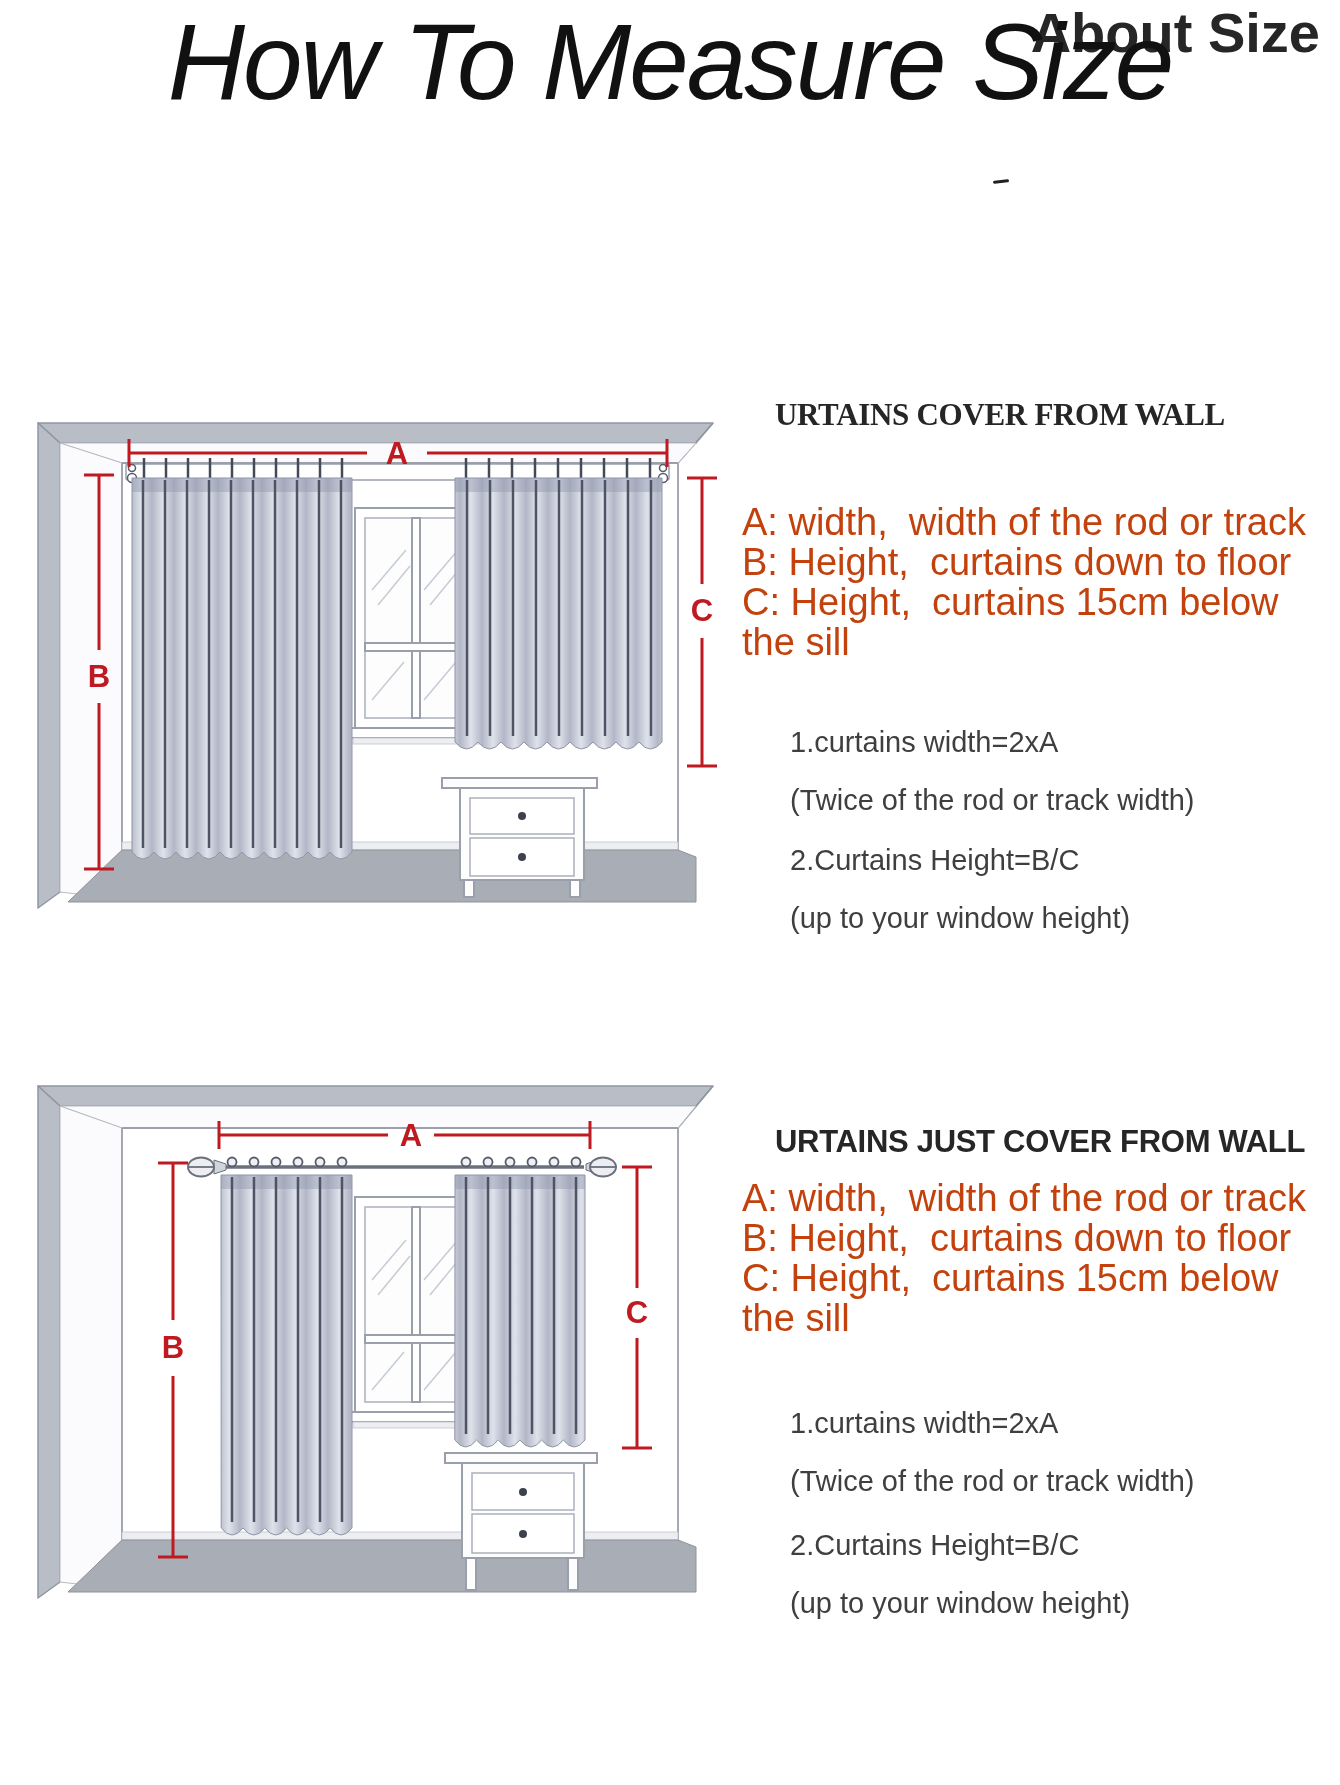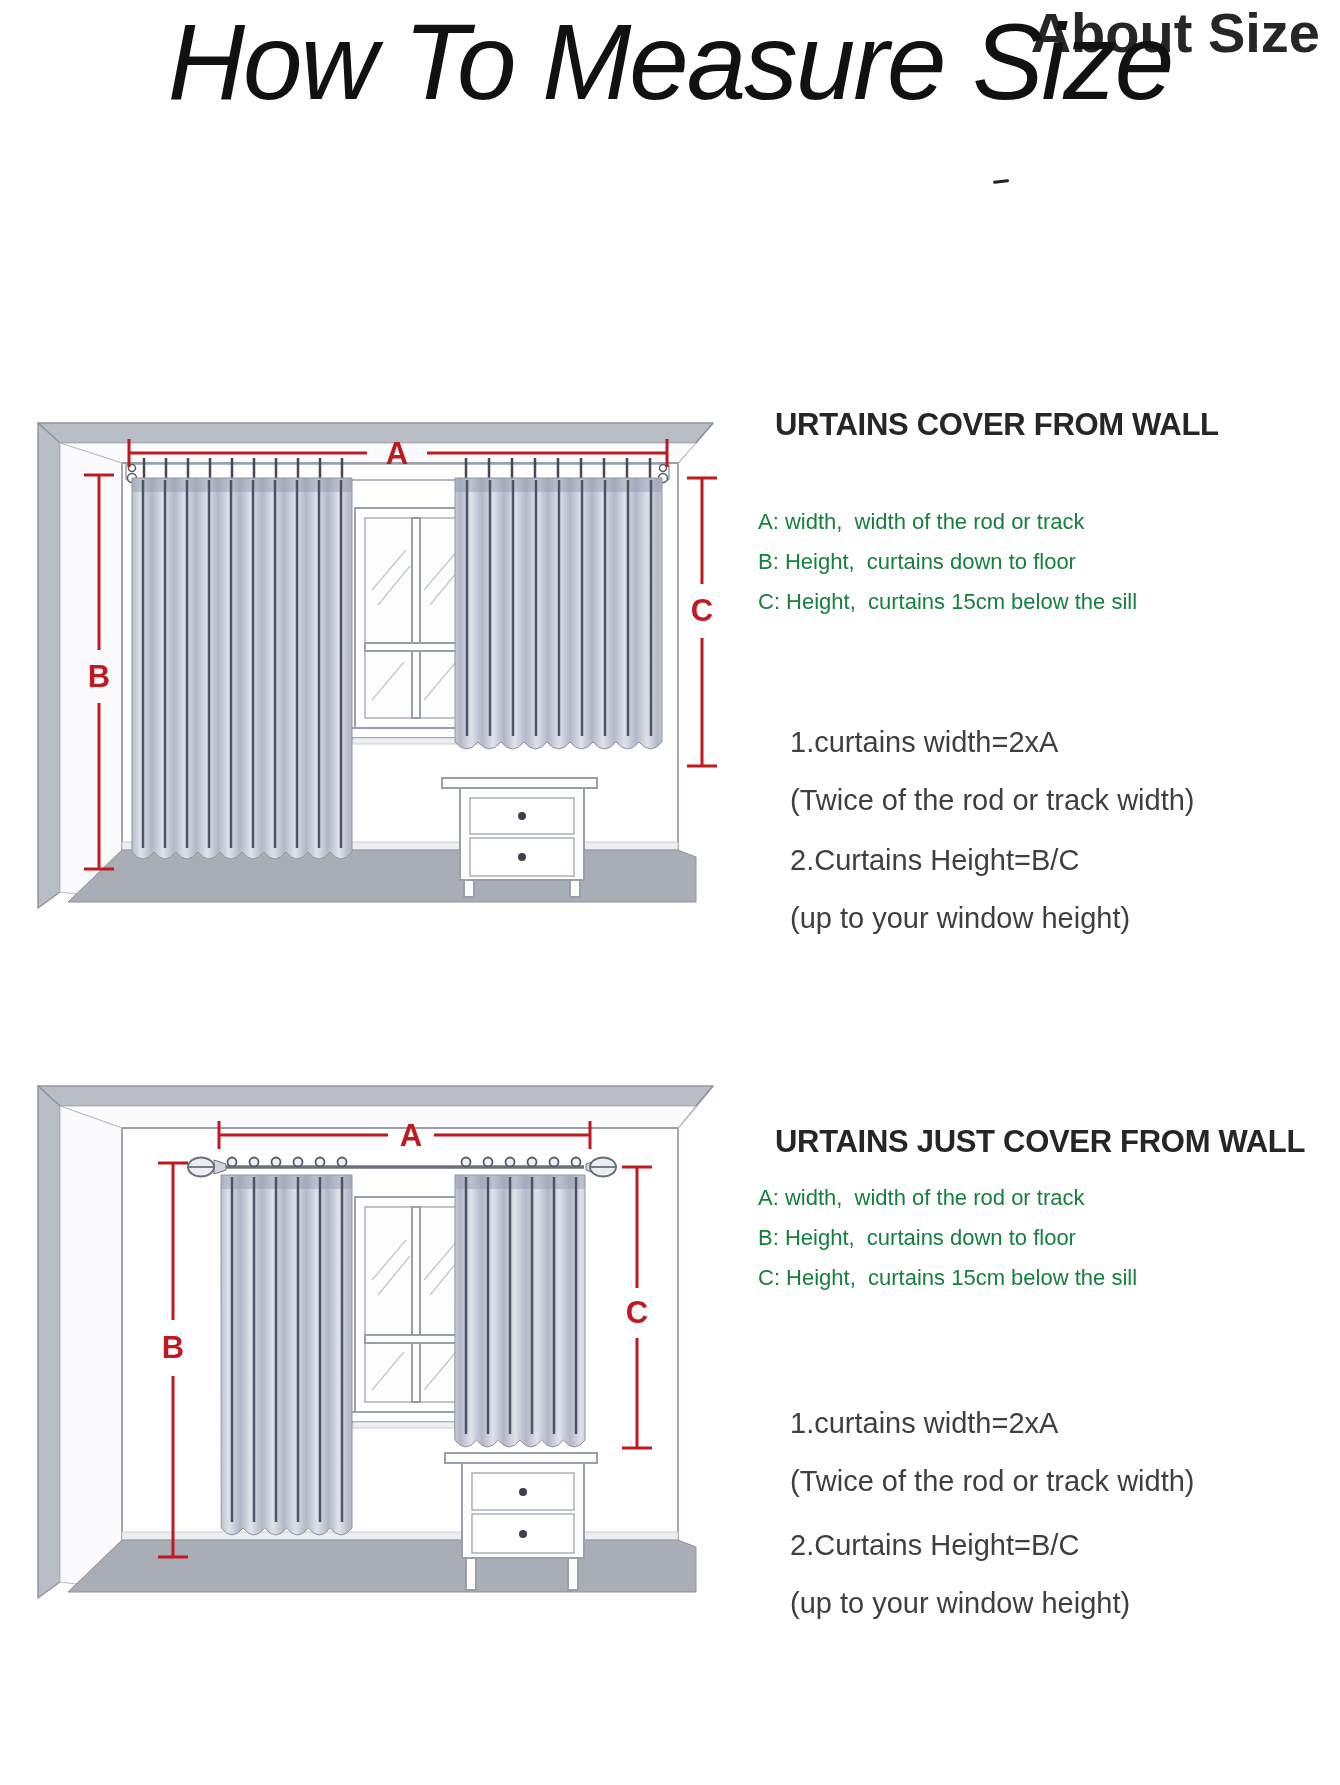--- a/index.html
+++ b/index.html
@@ -38,23 +38,23 @@
   }
   .section-heading{
     left:775px;
     font-size:31px;
     font-weight:bold;
     letter-spacing:-0.3px;
     color:#262626;
     line-height:37px;
   }
   .spec-block{
-    left:758px;
-    font-size:22px;
-    color:#15803d;
+    left:742px;
+    font-size:38px;
+    color:#c2410c;
     line-height:40px;
   }
   .spec-block p{margin:0;white-space:pre-wrap;}
   .note-block{
     left:773px;
     font-size:29px;
     color:#3f3f3f;
     line-height:41px;
   }
   .note-block p{margin:17px;white-space:pre-wrap;}
@@ -215,21 +215,21 @@
     <g>
       <path class="dim-stroke" d="M79,75 V250 M79,303 V469 M64,75 H94 M64,469 H94"></path>
       <text class="dim-label" x="79" y="287">B</text>
     </g>
     <g>
       <path class="dim-stroke" d="M682,78 V184 M682,238 V366 M667,78 H697 M667,366 H697"></path>
       <text class="dim-label" x="682" y="221">C</text>
     </g>
   </svg>
 
-  <div class="abs section-heading" style="top:406px;">URTAINS COVER FROM WALL</div>
+  <div class="abs section-heading" style="top:396px;font-family:Liberation Serif, serif;">URTAINS COVER FROM WALL</div>
   <div class="abs spec-block" style="top:502px;">
     <p>A: width,  width of the rod or track</p>
     <p>B: Height,  curtains down to floor</p>
     <p>C: Height,  curtains 15cm below the sill</p>
   </div>
   <div class="abs note-block" style="top:705px;">
     <p>1.curtains width=2xA</p>
     <p>(Twice of the rod or track width)</p>
   </div>
   <div class="abs note-block" style="top:823px;">

